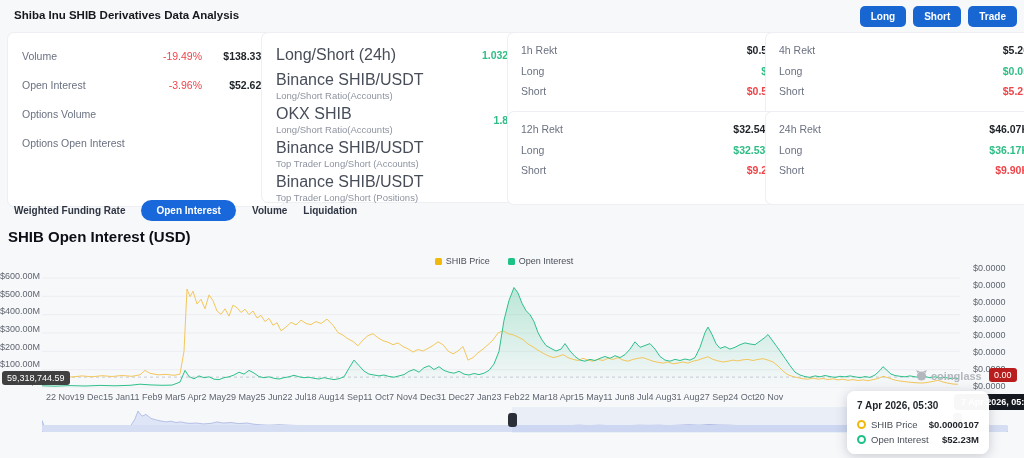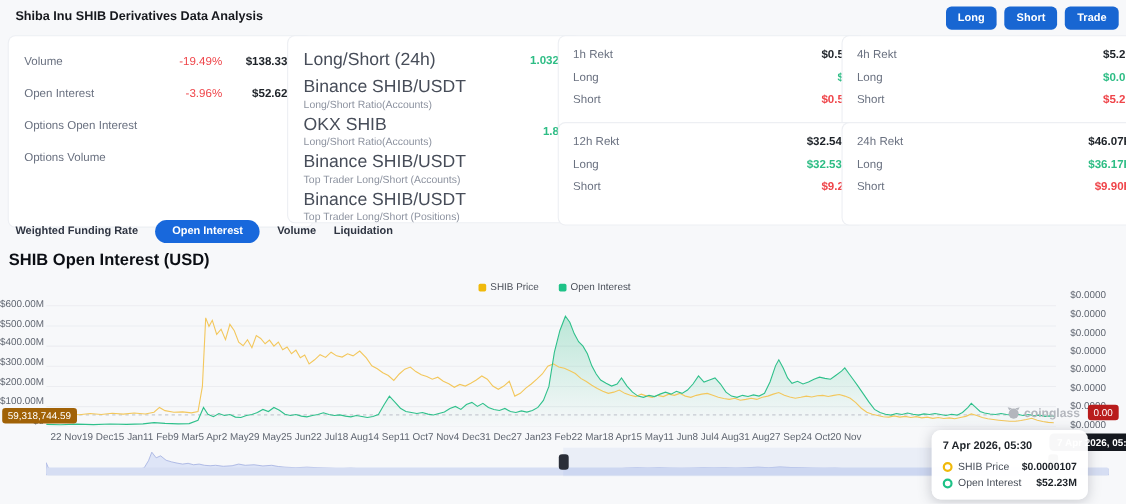--- a/index.html
+++ b/index.html
@@ -44,21 +44,21 @@
   .lg-label{font-size:9px;color:#4a4f59}
   .yaxis-l{position:absolute;left:0;top:271px;width:40px;height:116px;display:flex;flex-direction:column;justify-content:space-between;align-items:flex-end}
   .yaxis-r{position:absolute;left:973px;top:263px;width:48px;height:128px;display:flex;flex-direction:column;justify-content:space-between}
   .ax{font-size:9px;color:#5f6570;line-height:10px;white-space:nowrap}
   .xaxis{position:absolute;left:46px;top:392px;width:902px;display:flex;}
   #main-chart{position:absolute;left:42px;top:266px}
   #grid line{stroke:#ecedf1;stroke-width:1}
   #dash-line{stroke:#c6cad2;stroke-width:1;stroke-dasharray:3 3}
   #price-line{fill:none;stroke:#f3c75c;stroke-width:1}
   #oi-line{fill:none;stroke:#2fc08b;stroke-width:1}
-  .badge{position:absolute;background:#a16207;color:#fff;font-size:9px;padding:2px 5px;border-radius:3px;white-space:nowrap}
+  .badge{position:absolute;background:#404040;color:#fff;font-size:9px;padding:2px 5px;border-radius:3px;white-space:nowrap}
   #oi-badge{left:2px;top:371px}
   #price-badge{left:989px;top:368px;background:#b91c1c}
   #crosshair-label{position:absolute;left:954px;top:394px;background:#15181f;color:#fff;font-size:9px;font-weight:700;padding:3px 7px;border-radius:4px;white-space:nowrap;z-index:5}
   .watermark{position:absolute;left:915px;top:369px;display:flex;align-items:center;gap:3px}
   .wm-text{font-size:11px;font-weight:700;color:#b3b6bd}
   
   #nav-chart{position:absolute;left:42px;top:408px}
   #nav-area{fill:#dee5f7;stroke:#a7b4e2;stroke-width:.8}
   .nav-track{position:absolute;left:42px;top:425px;width:966px;height:7px;background:#d6def3;border-radius:2px}
   .nav-sel{position:absolute;left:512px;top:407px;width:446px;height:26px;background:rgba(130,160,225,0.10)}
@@ -92,26 +92,26 @@
         <span class="m-label">Volume</span>
         <span class="m-change red">-19.49%</span>
         <span class="m-value">$138.33M</span>
       </div>
       <div class="m-row">
         <span class="m-label">Open Interest</span>
         <span class="m-change red">-3.96%</span>
         <span class="m-value">$52.62M</span>
       </div>
       <div class="m-row">
-        <span class="m-label">Options Open Interest</span>
+        <span class="m-label">Options Volume</span>
         <span class="m-change"></span>
         <span class="m-value"></span>
       </div>
       <div class="m-row">
-        <span class="m-label">Options Volume</span>
+        <span class="m-label">Options Open Interest</span>
         <span class="m-change"></span>
         <span class="m-value"></span>
       </div>
     </div>
 
   <div class="card" id="card-ls">
 
   <div class="ls-row">
         <span class="ls-t">
           <div class="ls-title">Long/Short (24h)</div>

